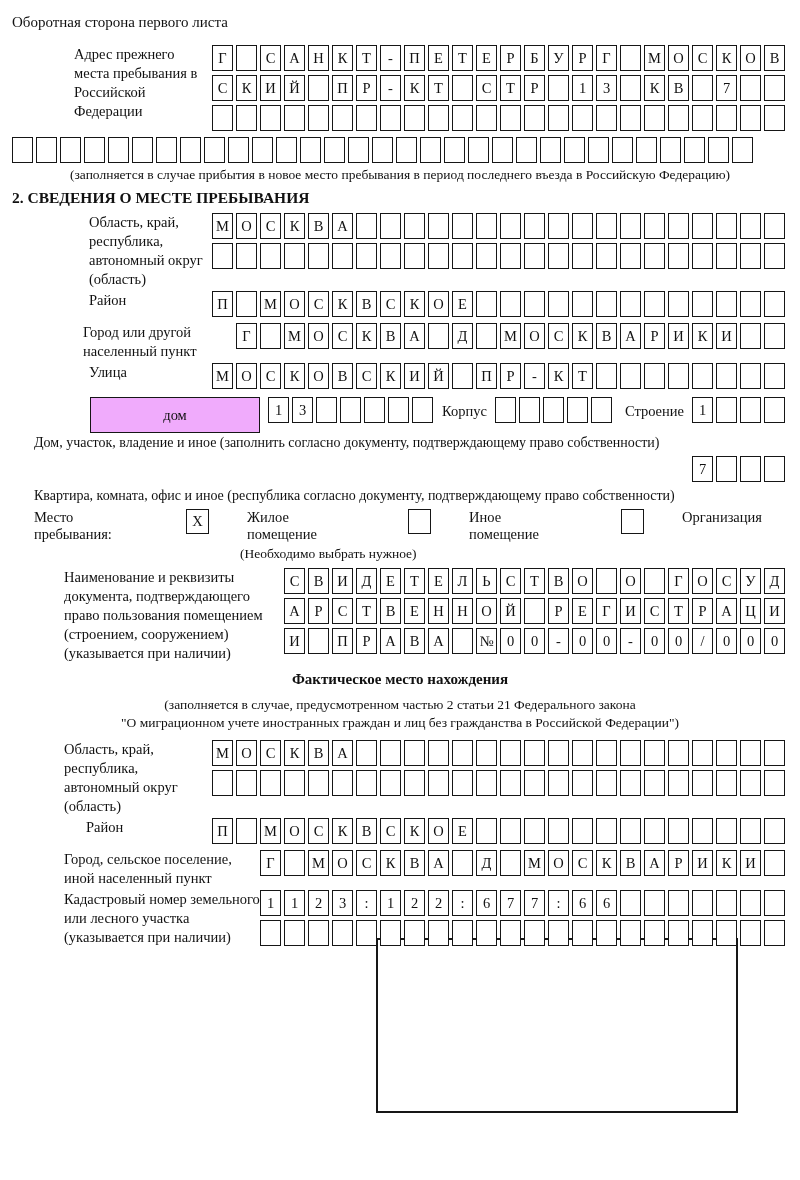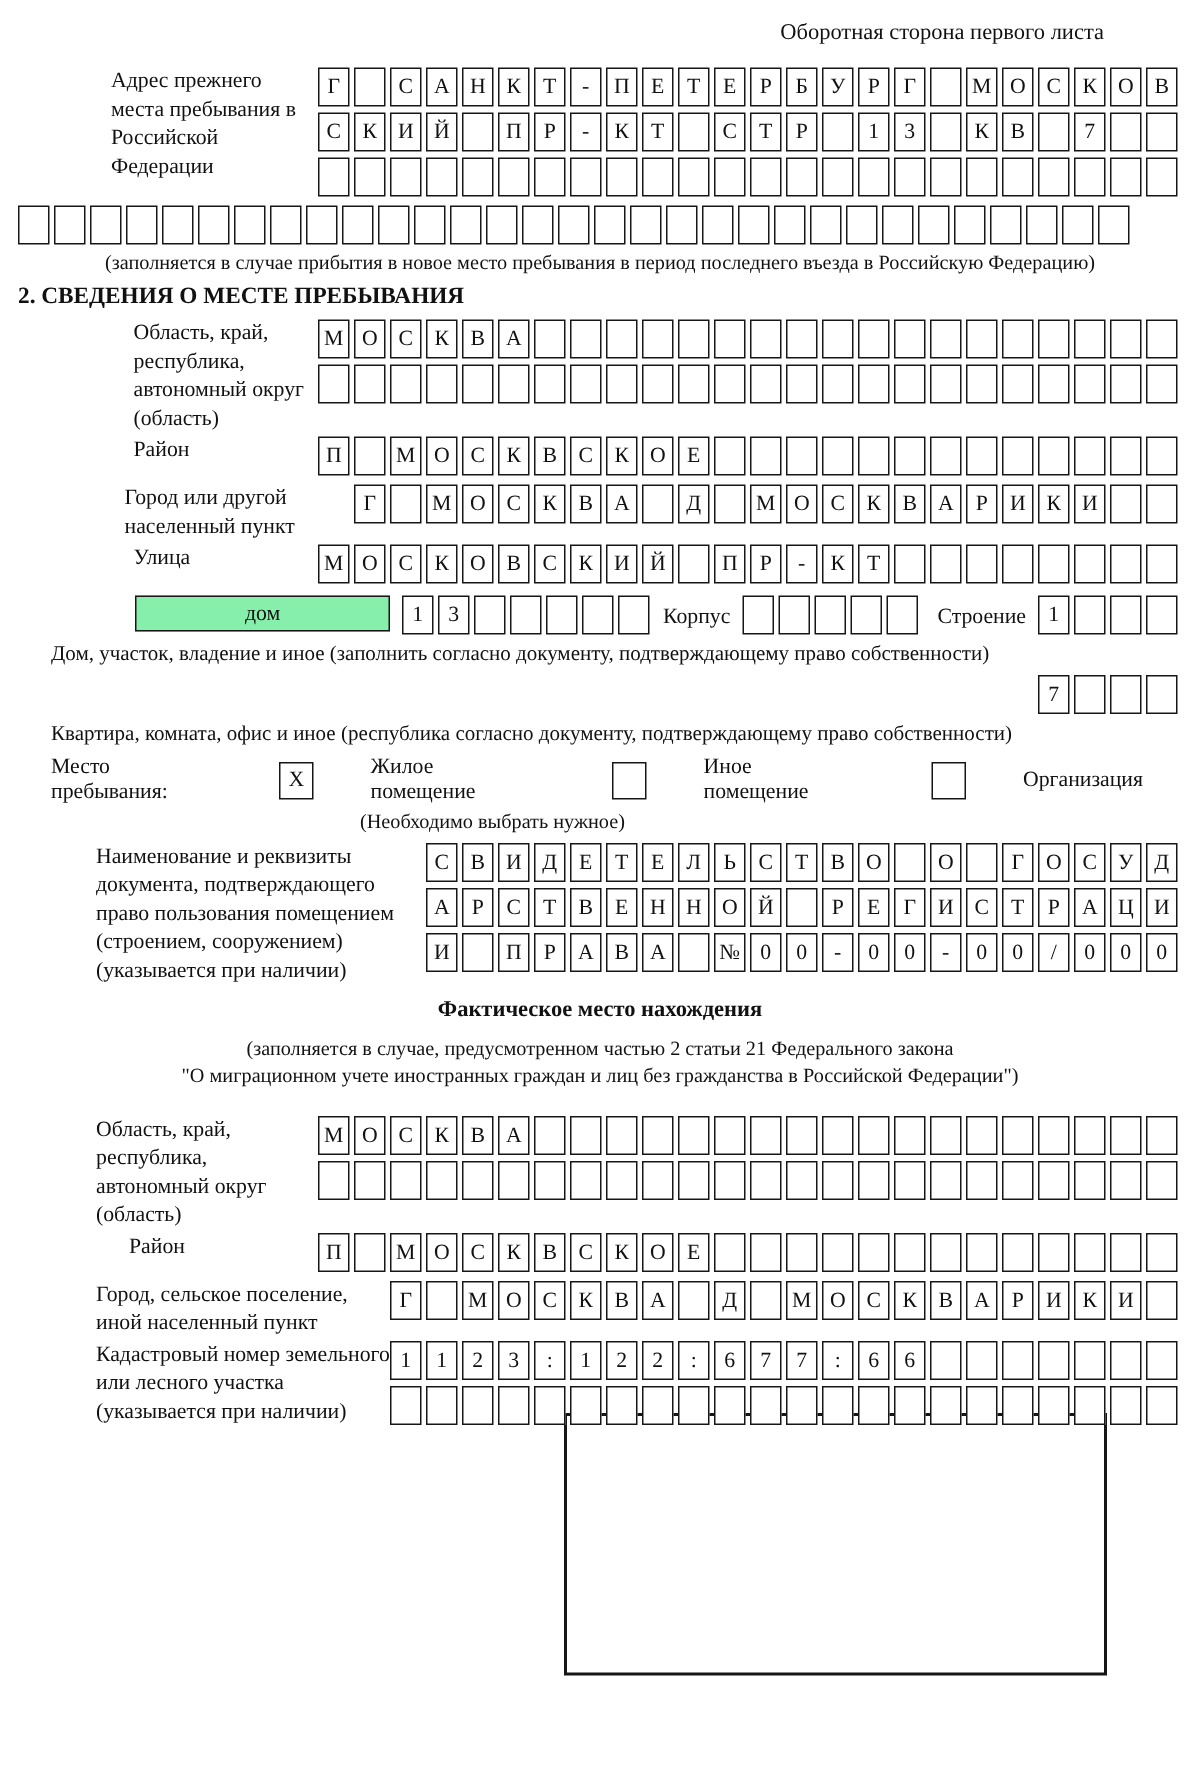--- a/index.html
+++ b/index.html
@@ -5,21 +5,21 @@
   html,body{margin:0;padding:0;background:#fff;}
   body{
     width:800px;height:1180px;
     font-family:"Liberation Serif","DejaVu Serif",serif;
     color:#111;
     box-sizing:border-box;
     padding:14px 12px 0 12px;
     overflow:hidden;
   }
   .page-note{
-    text-align:right;
+    text-align:left;
     padding-right:52px;
     font-size:15px;
     margin-bottom:14px;
   }
   .frow{display:flex;align-items:flex-start;margin-bottom:2px;justify-content:flex-end;}
   .lbl{
     box-sizing:border-box;
     padding-left:22px;
     font-size:14.5px;
     line-height:19px;
@@ -56,33 +56,33 @@
   }
   .sec-title{
     text-align:left;
     font-weight:bold;
     font-size:15.5px;
     margin:4px 0 6px 0;
   }
   .widebox{
     box-sizing:border-box;
     border:1.5px solid #161616;
-    height:24px;
+    height:36px;
     display:flex;align-items:center;justify-content:center;
     font-size:14.5px;
     flex:0 0 auto;
-    background:#86efac;
+    background:#f0abfc;
   }
   .inline-lbl{
     font-size:14.5px;
     line-height:28px;
     flex:0 0 auto;
   }
   .gap6{width:6px;flex:0 0 auto;} .gap8{width:8px;flex:0 0 auto;} .gap10{width:10px;flex:0 0 auto;}
-  .chk-row{display:flex;align-items:center;padding-left:22px;margin-top:3px;gap:28px;}
+  .chk-row{display:flex;padding-left:22px;margin-top:3px;gap:28px;}
   .chk-box{
     box-sizing:border-box;
     width:23px;height:25px;
     border:1.5px solid #161616;
     display:inline-flex;align-items:center;justify-content:center;
     font-size:14.5px;
     flex:0 0 auto;
     background:#fff;
   }
   .chk-lbl{font-size:14.5px;margin:0 26px 0 10px;}
@@ -91,21 +91,21 @@
     font-size:13.5px;
     margin:3px 0 6px 228px;
   }
   .fact-title{
     text-align:center;font-weight:bold;font-size:15px;
     margin:8px 0 8px 0;
   }
   .fact-note{
     text-align:center;font-size:13.5px;line-height:18px;
   }
-  .fact-note-wrap{margin-bottom:18px;}
+  .fact-note-wrap{margin-bottom:8px;}
   .stamp-wrap{
     width:430px;
     margin:-14px 16px 0 auto;
   }
   .stamp-box{
     box-sizing:border-box;
     width:362px;height:175px;
     border:2px solid #161616;
     margin:0 auto 6px auto;
     background:#fff;

